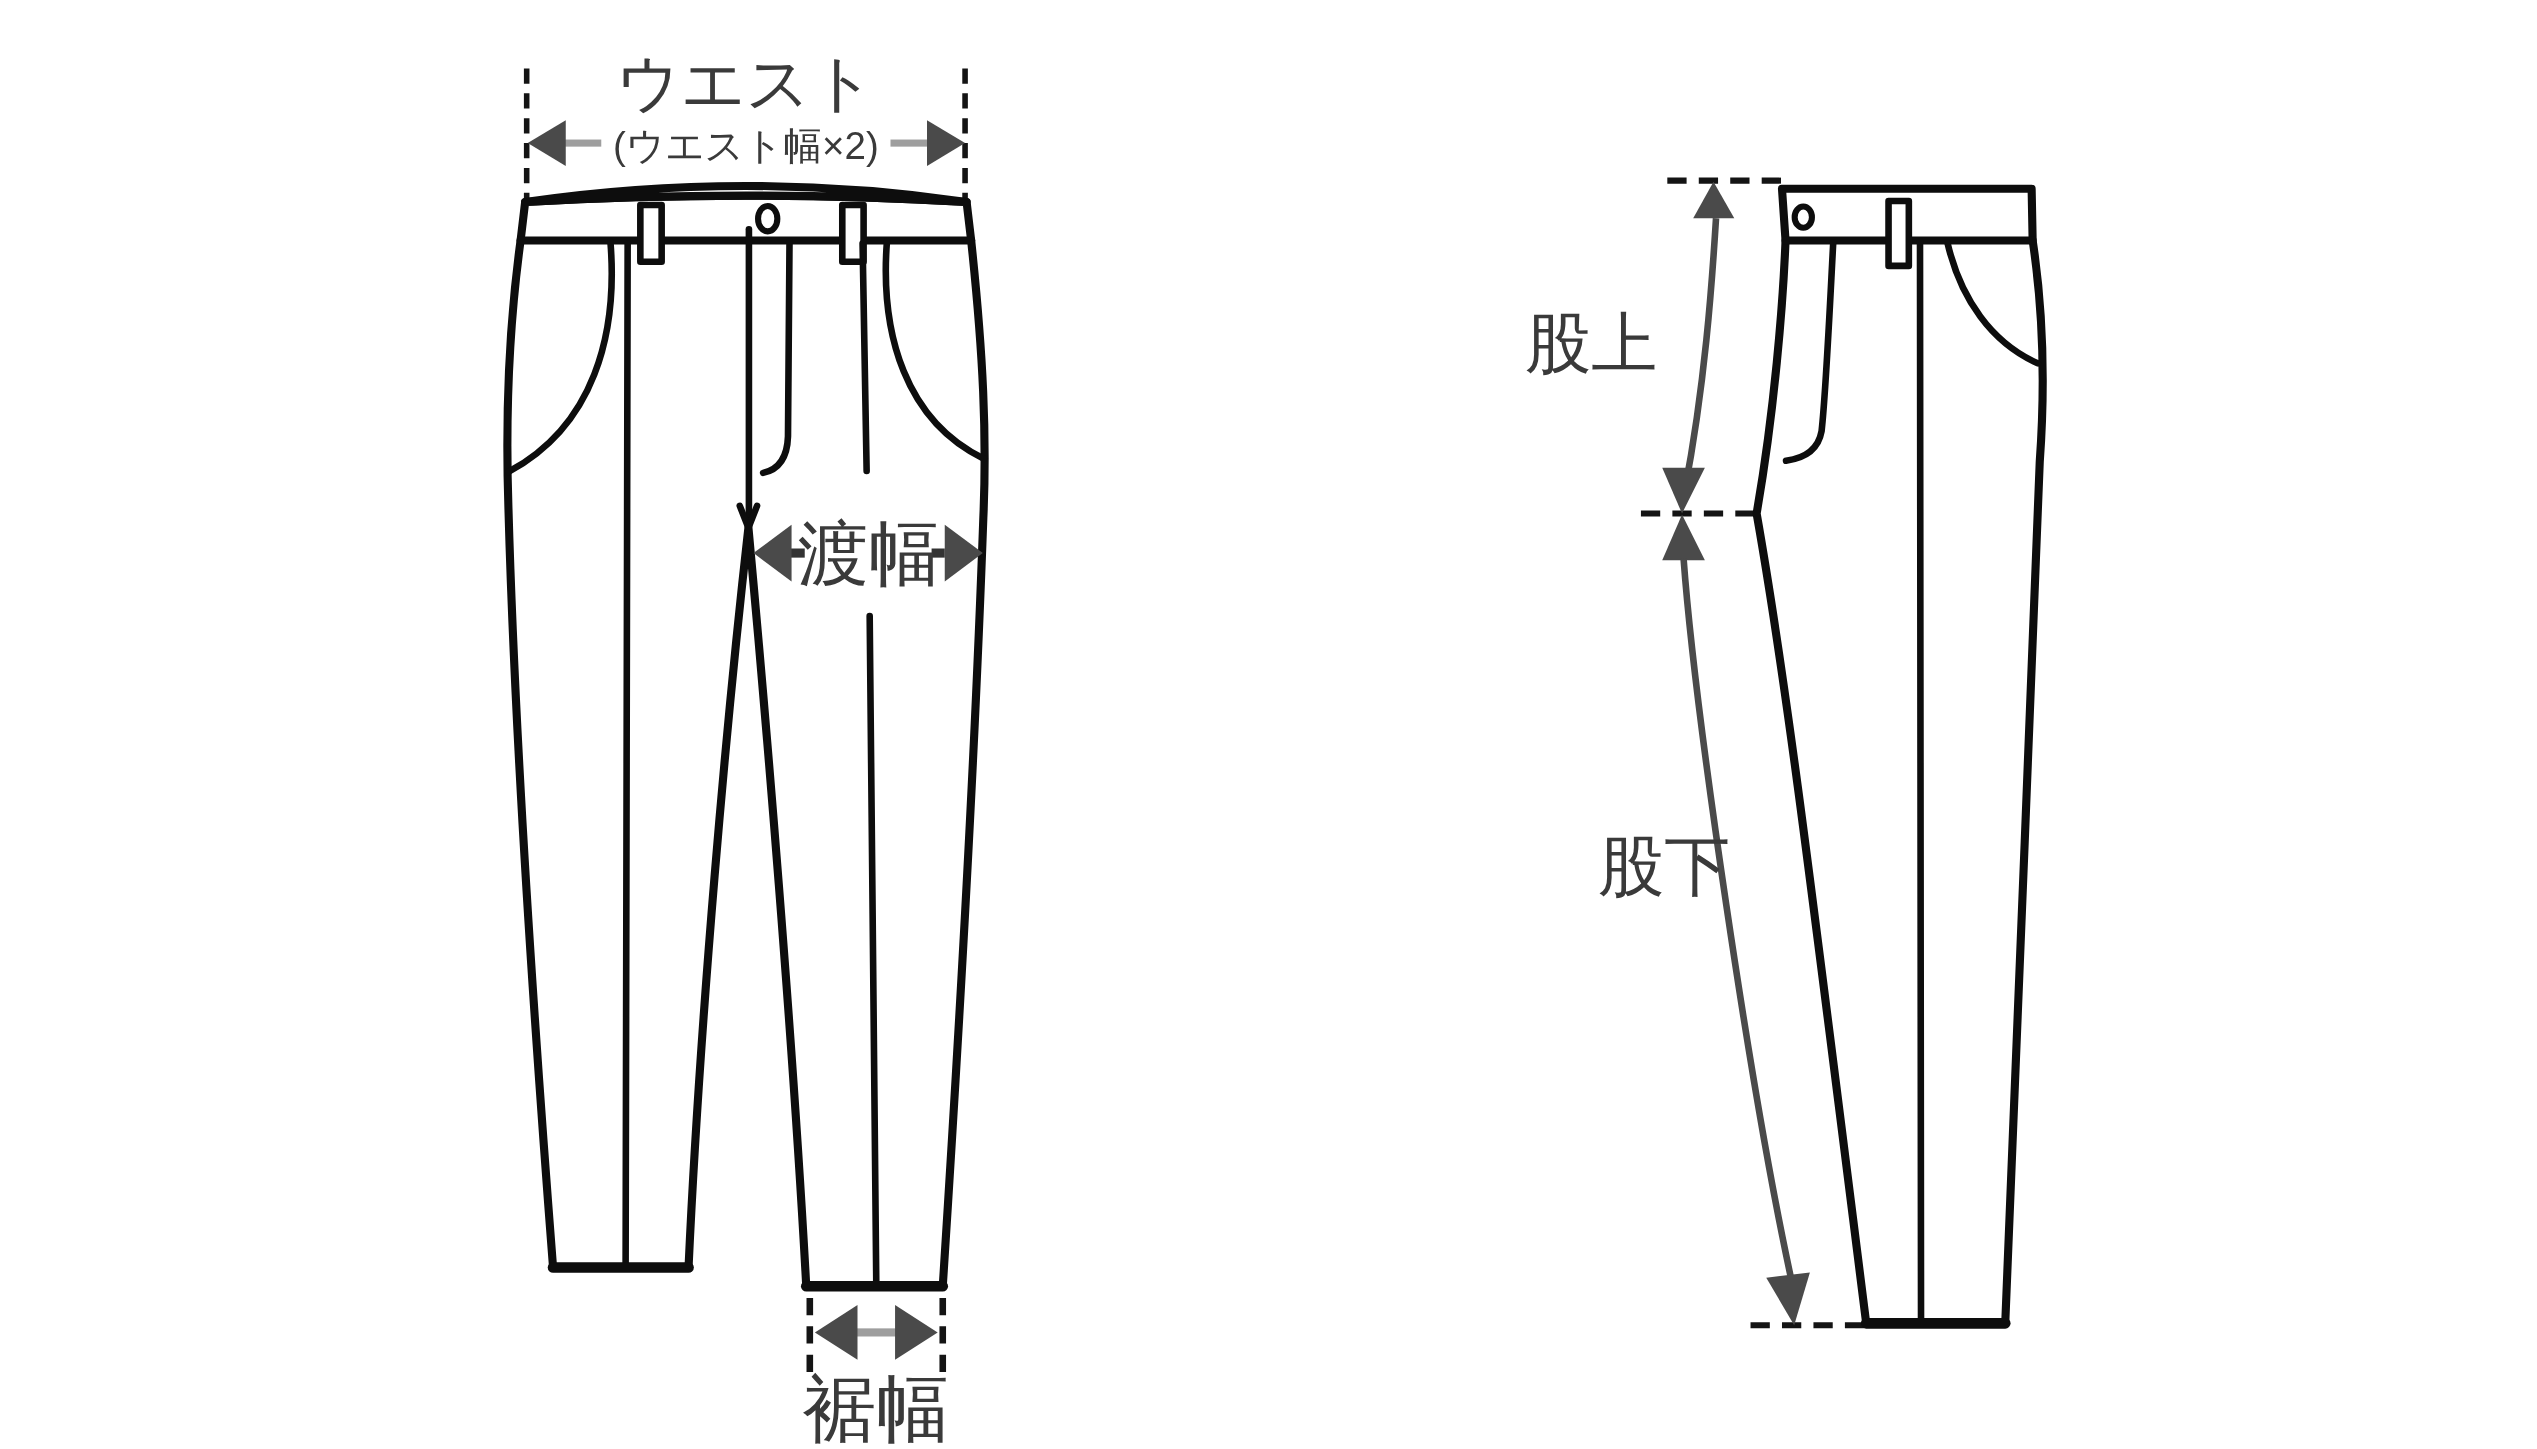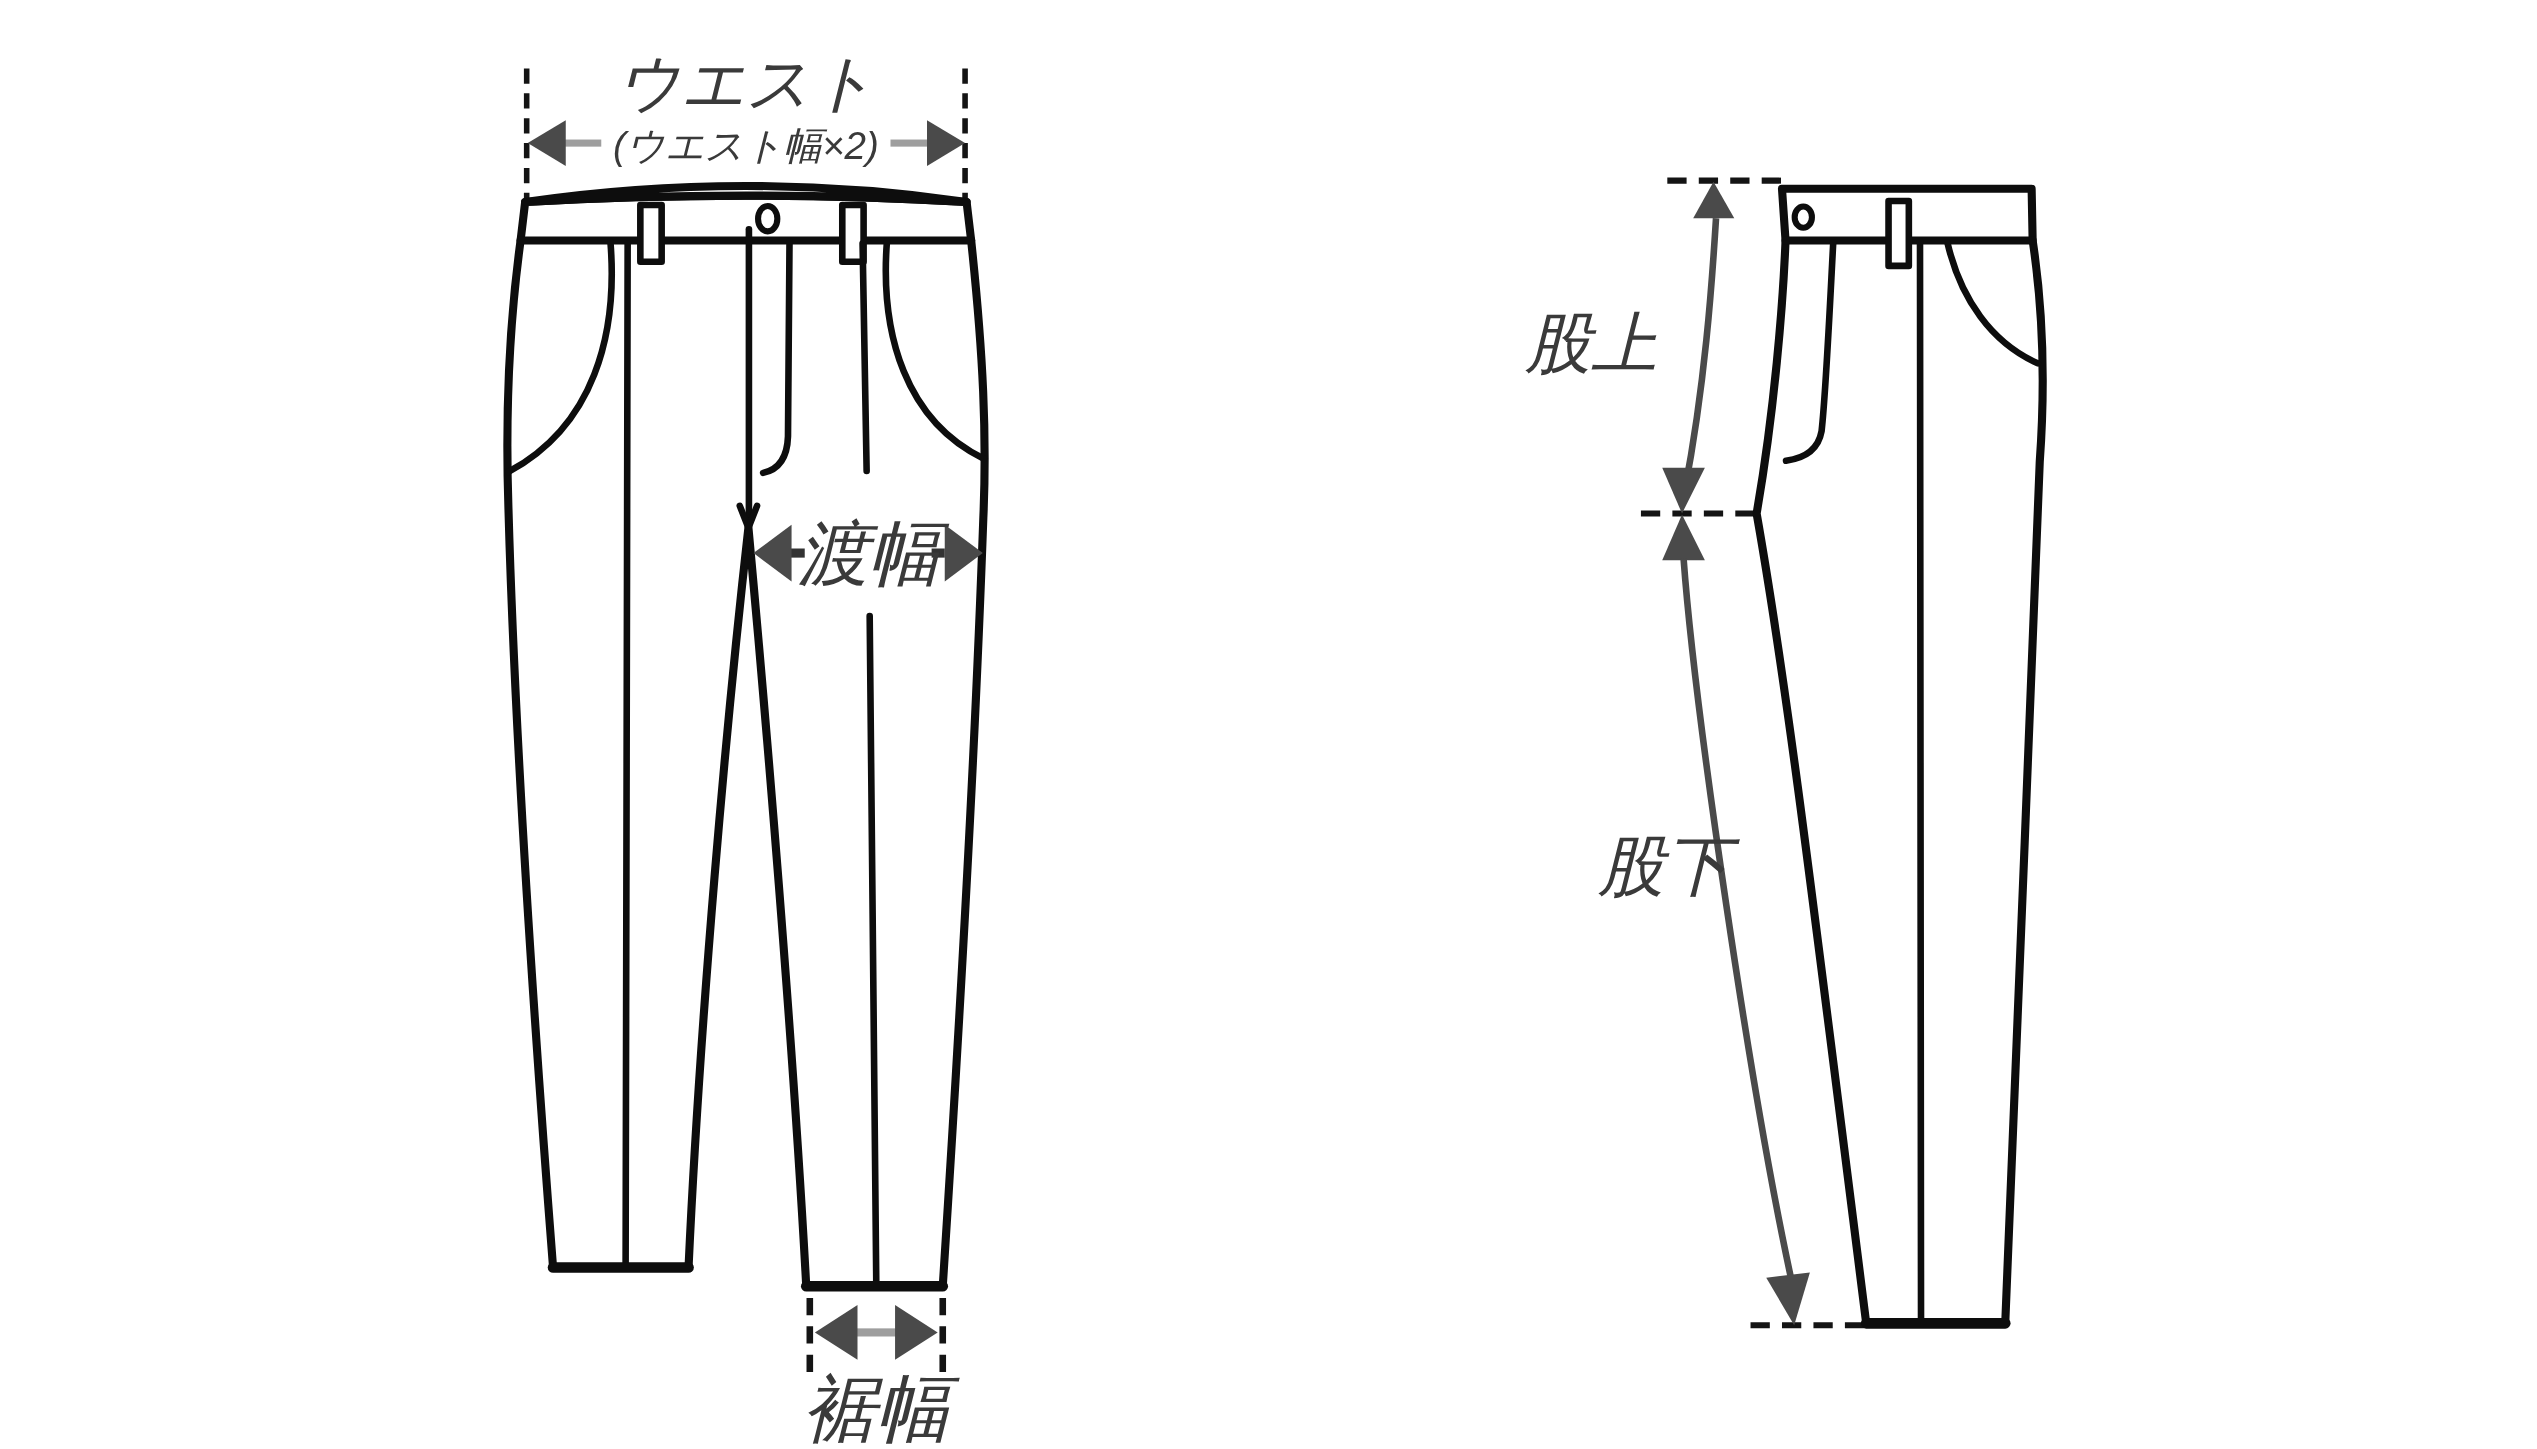--- a/index.html
+++ b/index.html
@@ -3,21 +3,20 @@
 <meta charset="utf-8">
 <style>
   html, body {
     margin: 0;
     padding: 0;
     background: #ffffff;
   }
   .stage {
     width: 100%;
     background: #ffffff;
-    font-style: italic;
   }
   svg {
     display: block;
     width: 100%;
     height: auto;
     background: #ffffff;
   }
   .outline {
     fill: none;
     stroke: #0d0d0d;

